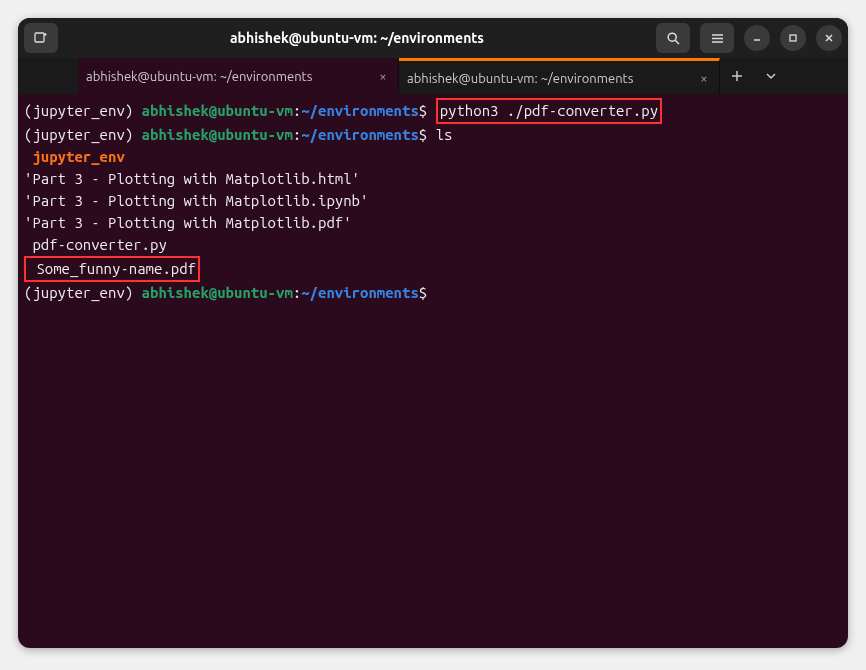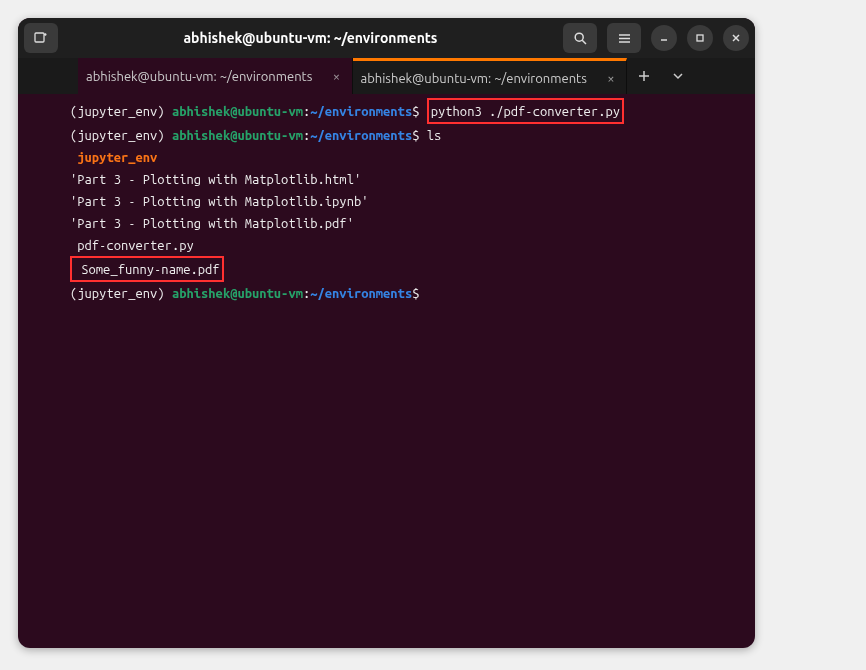--- a/index.html
+++ b/index.html
@@ -4,21 +4,21 @@
 <style>
   * { margin: 0; padding: 0; box-sizing: border-box; }
   body {
     background: #f0f0f0;
     width: 866px;
     height: 670px;
     font-family: 'Ubuntu Mono', 'DejaVu Sans Mono', monospace;
     padding: 18px;
   }
   .window {
-    width: 737px;
+    width: 830px;
     height: 630px;
     background: #2c0a1e;
     border-radius: 12px;
     overflow: hidden;
     box-shadow: 0 2px 8px rgba(0,0,0,0.3);
     display: flex;
     flex-direction: column;
   }
   .titlebar {
     background: #1f1f1f;
@@ -96,26 +96,25 @@
     align-items: center;
     justify-content: center;
     color: #ccc;
   }
 
 
   .terminal {
     flex: 1;
     padding: 4px 6px;
     color: #eee;
-    font-size: 13px;
+    font-size: 15px;
     line-height: 22px;
     font-family: 'Ubuntu Mono', 'DejaVu Sans Mono', Consolas, monospace;
     white-space: pre;
     overflow: hidden;
-    margin-left: 46px;
   }
 
   .venv { color: #eeeeee; }
   .user { color: #26a269; font-weight: bold; }
   .colon { color: #eeeeee; }
   .path { color: #3584e4; font-weight: bold; }
   .dollar { color: #eeeeee; }
   .cmd { color: #eeeeee; }
   .dir-out { color: #f97316; font-weight: bold; }
 

